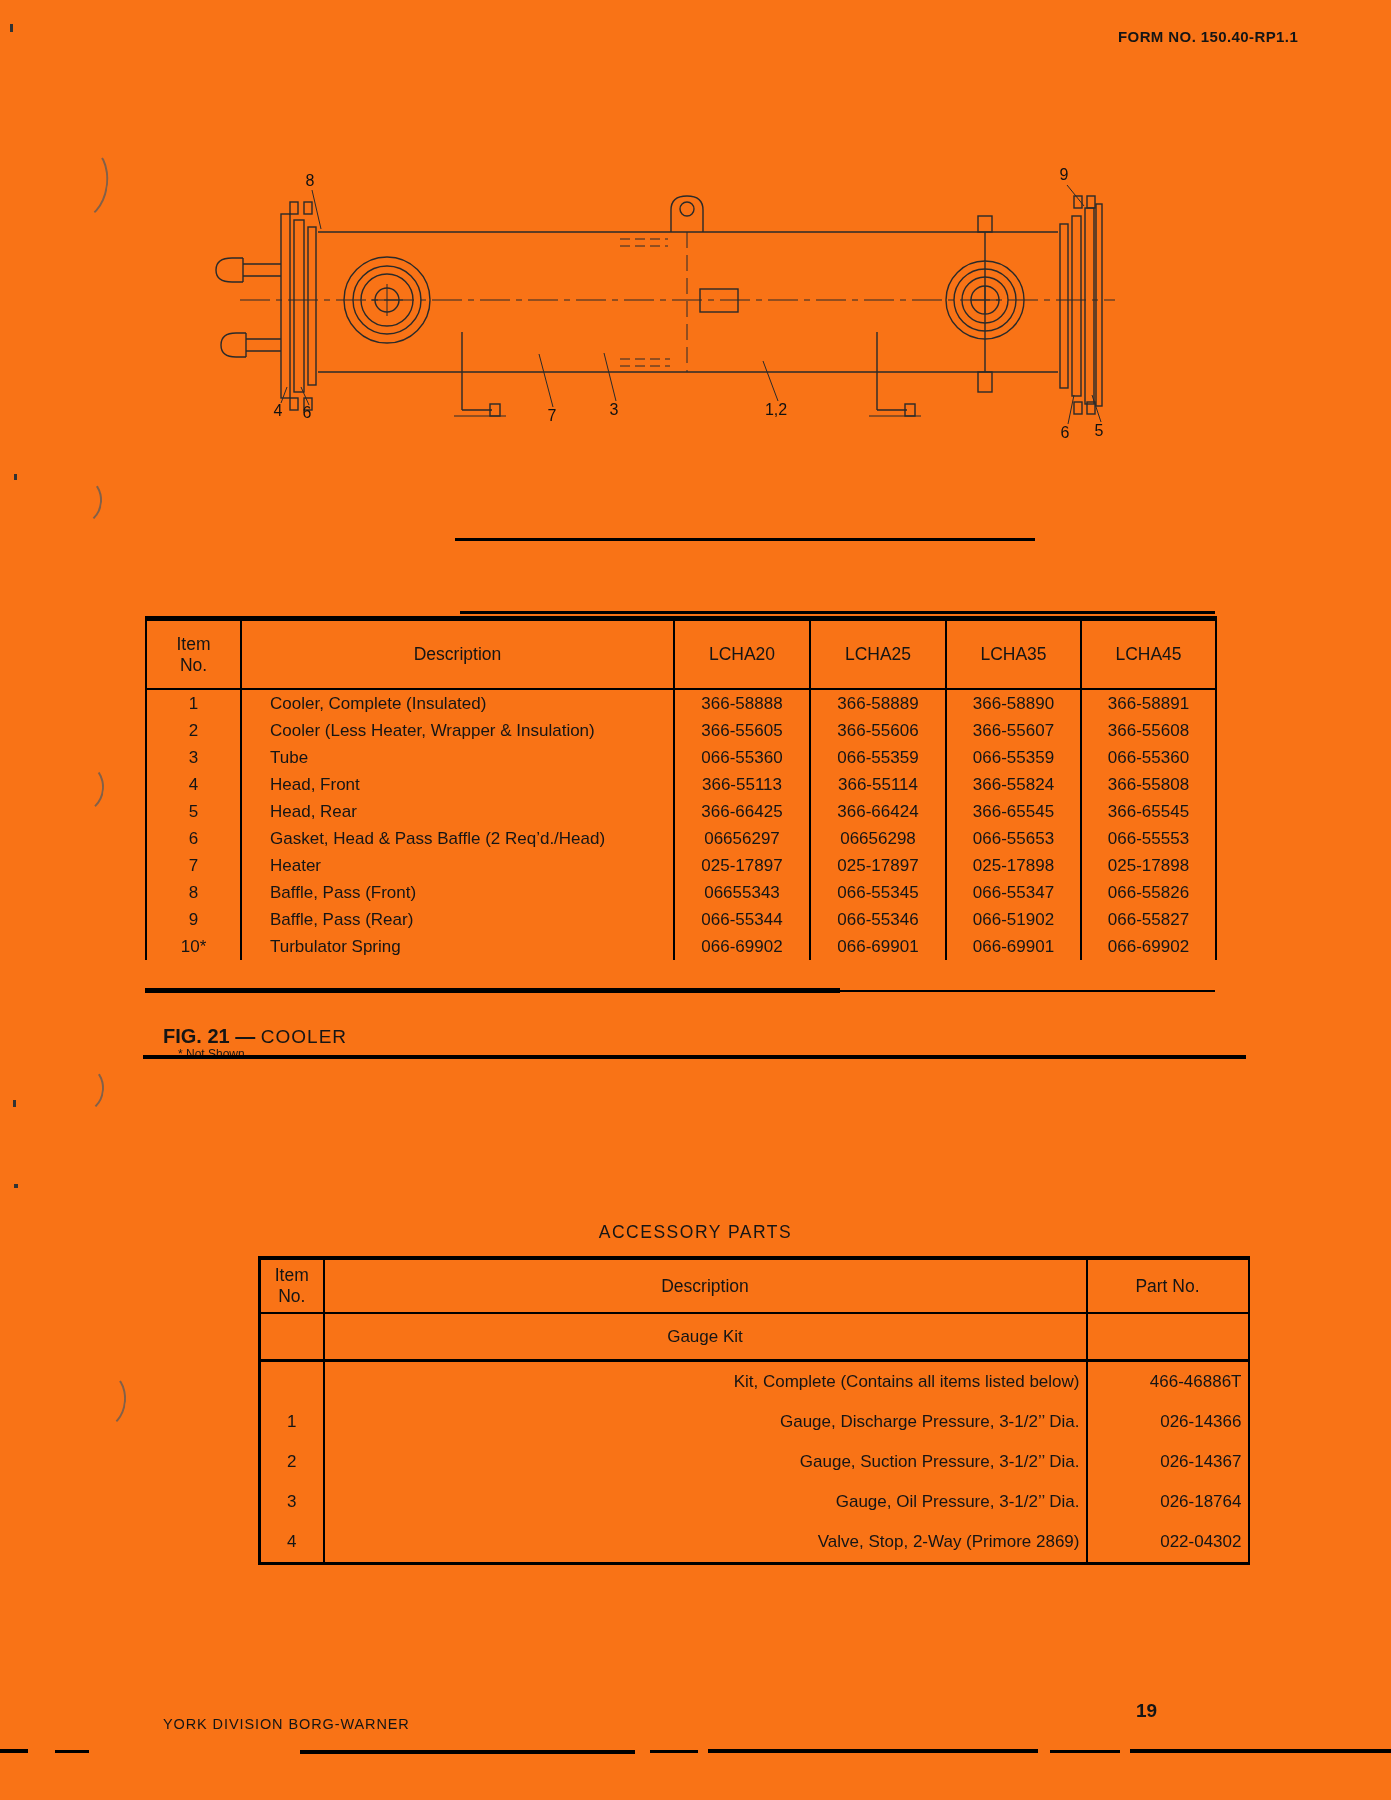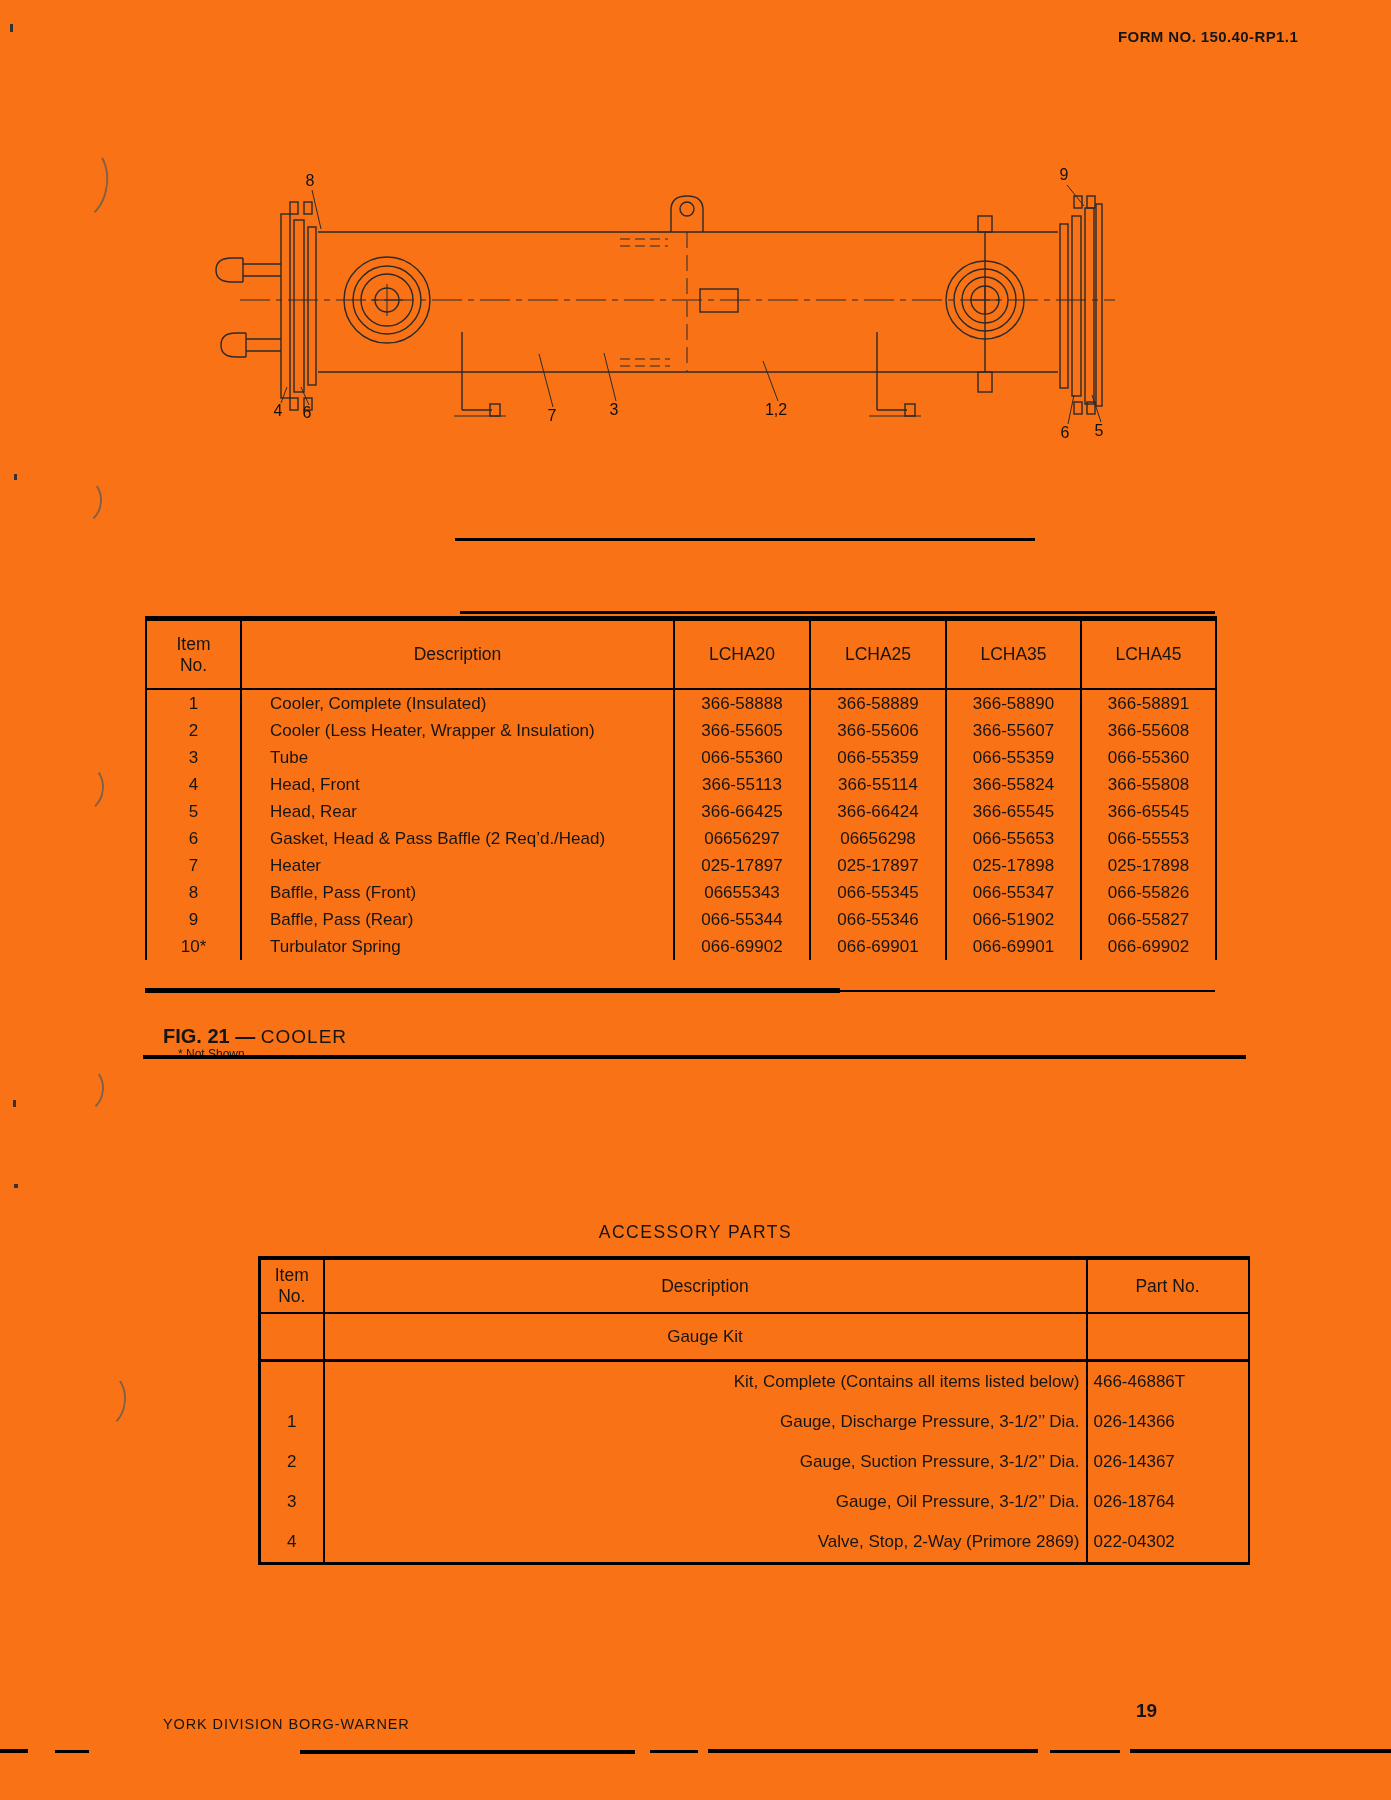--- a/index.html
+++ b/index.html
@@ -47,21 +47,21 @@
 
   
   table.acc{position:absolute;left:258px;top:1256px;width:989px;border-collapse:collapse;table-layout:fixed;
     border-top:4px solid #000;border-left:3px solid #000;border-right:2px solid #000;border-bottom:3px solid #000;font-size:17px;}
   table.acc th{font-weight:normal;height:52px;vertical-align:middle;border-bottom:2px solid #000;font-size:17.5px;text-align:center;padding:0;}
   table.acc th:nth-child(n+2),table.acc td:nth-child(n+2){border-left:2px solid #000;}
   table.acc td{height:28px;padding:6px;line-height:28px;}
   table.acc tr.sub td{height:33px;line-height:33px;border-bottom:3px solid #000;text-align:center;}
   table.acc .a-item{text-align:center;}
   table.acc .a-desc{text-align:right;padding-left:128px;}
-  table.acc .a-part{text-align:left;}
+  table.acc .a-part{text-align:right;}
 
   .footer-left{position:absolute;left:163px;top:1716px;font-size:14.5px;letter-spacing:.9px;}
   .page-num{position:absolute;left:1136px;top:1700px;font-size:19px;font-weight:bold;}
 </style>
 </head>
 <body>
 
 <div class="page">
 
   <div class="form-no">FORM NO. 150.40-RP1.1</div>

